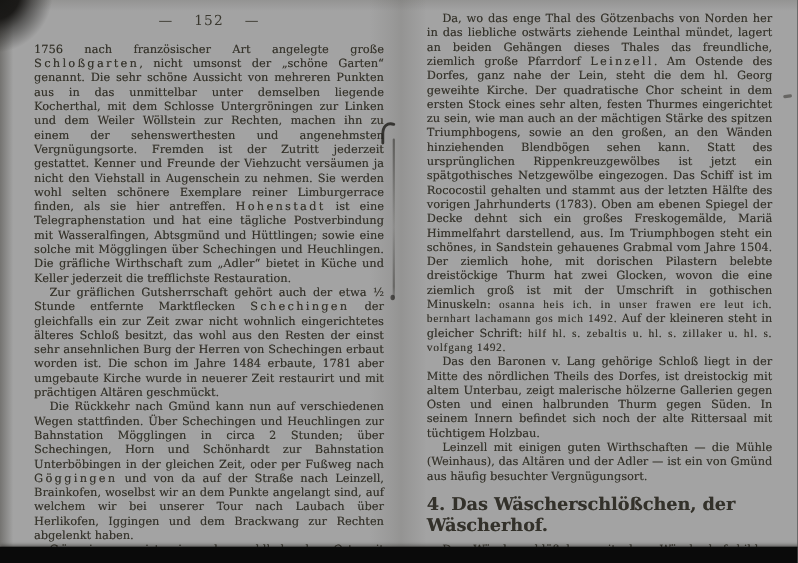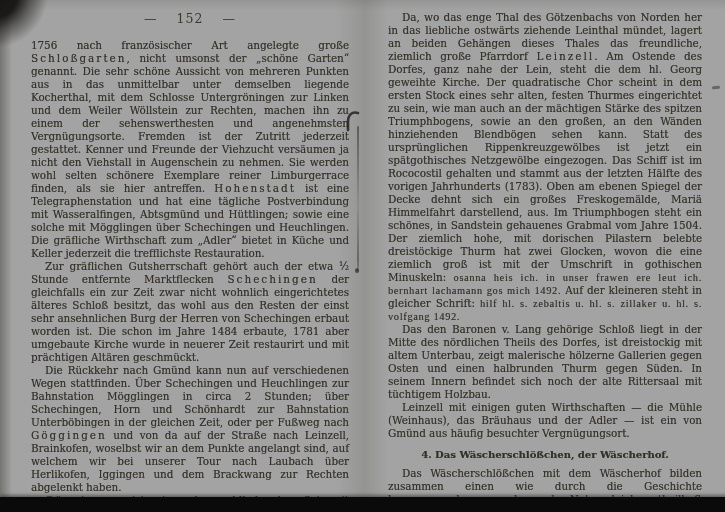--- a/index.html
+++ b/index.html
@@ -62,21 +62,21 @@
     margin:0; font-size:10.3px; line-height:13px;
     text-align:justify; color:#343229;
     text-shadow:0.2px 0 0 rgba(52,50,41,0.55);
   }
   .para.indent { text-indent:14px; }
   .run-normal {}
   .run-spaced { letter-spacing:2.1px; }
   .run-antiqua { font-family:"Liberation Serif", serif; letter-spacing:0.7px; }
 
   .section-heading {
-    text-align:center; font-weight:bold; font-size:10px;
+    font-weight:bold; font-size:16px;
     margin:9px 0 7px 0; color:#33312a;
     text-shadow:0.2px 0 0 rgba(51,49,42,0.55);
   }
 </style>
 </head>
 <body>
 
 <div class="scan">
 
   <div class="paper-tone"></div>
@@ -89,21 +89,21 @@
         <p class="para indent"><span class="run-normal">Zur gräflichen Gutsherrschaft gehört auch der etwa ½ Stunde entfernte Marktflecken </span><span class="run-spaced">Schechingen</span><span class="run-normal"> der gleichfalls ein zur Zeit zwar nicht wohnlich eingerichtetes älteres Schloß besitzt, das wohl aus den Resten der einst sehr ansehnlichen Burg der Herren von Schechingen erbaut worden ist. Die schon im Jahre 1484 erbaute, 1781 aber umgebaute Kirche wurde in neuerer Zeit restaurirt und mit prächtigen Altären geschmückt.</span></p>
         <p class="para indent"><span class="run-normal">Die Rückkehr nach Gmünd kann nun auf verschiedenen Wegen stattfinden. Über Schechingen und Heuchlingen zur Bahnstation Mögglingen in circa 2 Stunden; über Schechingen, Horn und Schönhardt zur Bahnstation Unterböbingen in der gleichen Zeit, oder per Fußweg nach </span><span class="run-spaced">Göggingen</span><span class="run-normal"> und von da auf der Straße nach Leinzell, Brainkofen, woselbst wir an dem Punkte angelangt sind, auf welchem wir bei unserer Tour nach Laubach über Herlikofen, Iggingen und dem Brackwang zur Rechten abgelenkt haben.</span></p>
         <p class="para indent"><span class="run-spaced">Göggingen</span><span class="run-normal"> ist ein sehr wohlhabender Ort mit prächtigen Bauernhäusern, auch besitzt es zwei gute Wirthschaften mit Brauereien. Etwa ¼ Stunde westlich von Göggingen stund einstmals auf einem Bergvorsprung gegen das Götzenbachthälchen eine </span></p>
       </div>
   </div>
 
   <div class="page page-right">
     <div id="right-paras-1">
         <p class="para indent"><span class="run-normal">Da, wo das enge Thal des Götzenbachs von Norden her in das liebliche ostwärts ziehende Leinthal mündet, lagert an beiden Gehängen dieses Thales das freundliche, ziemlich große Pfarrdorf </span><span class="run-spaced">Leinzell</span><span class="run-normal">. Am Ostende des Dorfes, ganz nahe der Lein, steht die dem hl. Georg geweihte Kirche. Der quadratische Chor scheint in dem ersten Stock eines sehr alten, festen Thurmes eingerichtet zu sein, wie man auch an der mächtigen Stärke des spitzen Triumphbogens, sowie an den großen, an den Wänden hinziehenden Blendbögen sehen kann. Statt des ursprünglichen Rippenkreuzgewölbes ist jetzt ein spätgothisches Netzgewölbe eingezogen. Das Schiff ist im Rococostil gehalten und stammt aus der letzten Hälfte des vorigen Jahrhunderts (1783). Oben am ebenen Spiegel der Decke dehnt sich ein großes Freskogemälde, Mariä Himmelfahrt darstellend, aus. Im Triumphbogen steht ein schönes, in Sandstein gehauenes Grabmal vom Jahre 1504. Der ziemlich hohe, mit dorischen Pilastern belebte dreistöckige Thurm hat zwei Glocken, wovon die eine ziemlich groß ist mit der Umschrift in gothischen Minuskeln: </span><span class="run-antiqua">osanna heis ich. in unser frawen ere leut ich. bernhart lachamann gos mich 1492.</span><span class="run-normal"> Auf der kleineren steht in gleicher Schrift: </span><span class="run-antiqua">hilf hl. s. zebaltis u. hl. s. zillaker u. hl. s. volfgang 1492.</span></p>
         <p class="para indent"><span class="run-normal">Das den Baronen v. Lang gehörige Schloß liegt in der Mitte des nördlichen Theils des Dorfes, ist dreistockig mit altem Unterbau, zeigt malerische hölzerne Gallerien gegen Osten und einen halbrunden Thurm gegen Süden. In seinem Innern befindet sich noch der alte Rittersaal mit tüchtigem Holzbau.</span></p>
-        <p class="para indent"><span class="run-normal">Leinzell mit einigen guten Wirthschaften — die Mühle (Weinhaus), das Bräuhaus und der Adler — ist ein von Gmünd aus häufig besuchter Vergnügungsort.</span></p>
+        <p class="para indent"><span class="run-normal">Leinzell mit einigen guten Wirthschaften — die Mühle (Weinhaus), das Altären und der Adler — ist ein von Gmünd aus häufig besuchter Vergnügungsort.</span></p>
       </div>
     <div class="section-heading">4. Das Wäscherschlößchen, der Wäscherhof.</div>
     <div id="right-paras-2">
         <p class="para indent"><span class="run-normal">Das Wäscherschlößchen mit dem Wäscherhof bilden zusammen einen wie durch die Geschichte hervorragenden, so auch von der Natur gleich vortheilhaft ausgestatteten Punkt, der es wohl verdient, daß ihn der Führer ganz besonders seinen verehrl. Lesern zum Besuche empfiehlt.</span></p>
       </div>
   </div>
 
   <svg class="crease-hook" width="20" height="24" viewBox="0 0 20 24">
     <path d="M14 4 C8 2, 4 6, 4 13 L4 21" fill="none" stroke="rgba(35,34,30,0.85)" stroke-width="2.6" stroke-linecap="round"></path>
   </svg>

